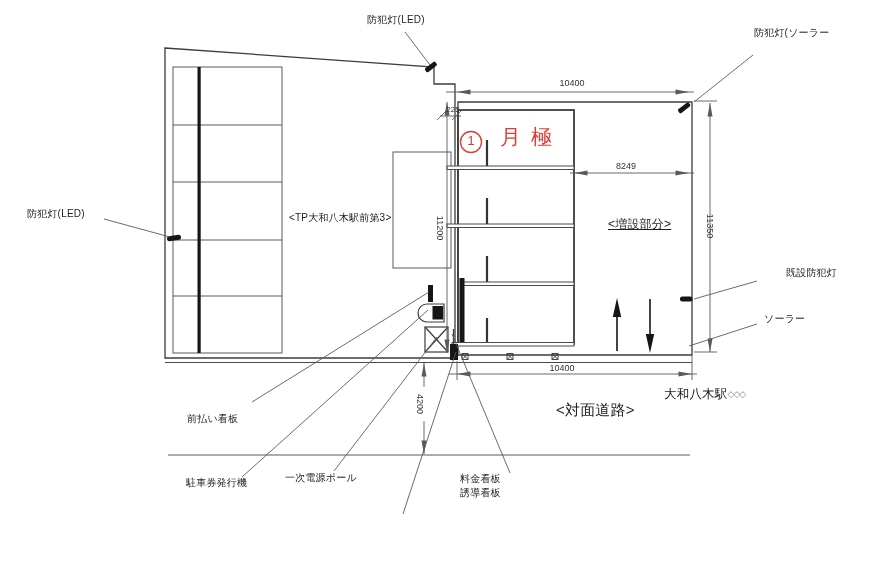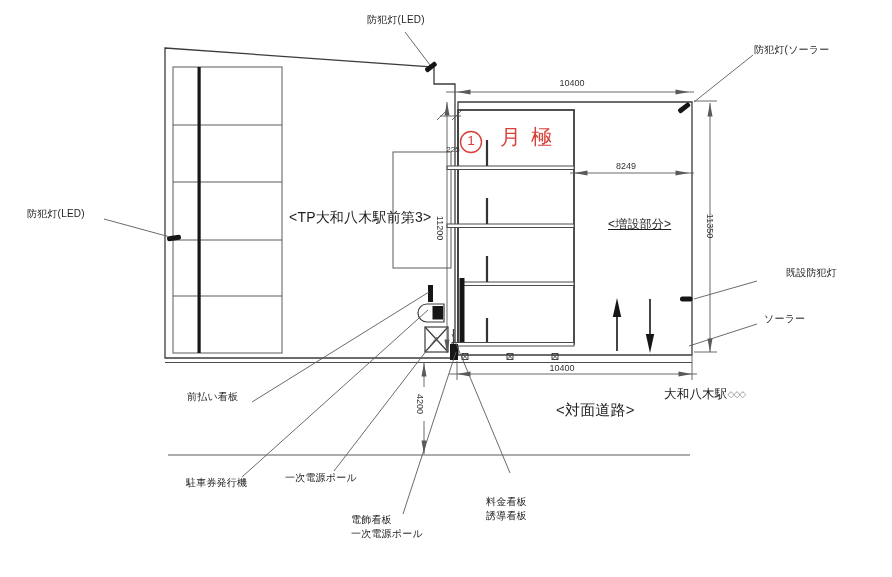--- a/index.html
+++ b/index.html
@@ -2,21 +2,21 @@
 <html><head>
 <meta charset="utf-8">
 <style>
   html,body{margin:0;padding:0;background:#ffffff;}
   #canvas{
     position:relative;width:892px;height:577px;background:#ffffff;overflow:hidden;
     font-family:"Liberation Sans","DejaVu Sans",sans-serif;color:#1d1d1d;
   }
   #drawing{position:absolute;left:0;top:0;}
   .lbl{position:absolute;white-space:nowrap;font-size:10px;line-height:13px;color:#1d1d1d;letter-spacing:0.2px;}
-  .lbl-sm{font-size:14px;}
+  .lbl-sm{font-size:10px;}
   .lbl-md{font-size:12px;text-decoration:underline;}
   .lbl-lg{font-size:15px;}
   .dim{position:absolute;white-space:nowrap;font-size:9px;color:#333;text-align:center;}
   .dim-rot{transform:rotate(90deg);transform-origin:center center;}
   .red{color:#d9403a;}
   .monthly{font-size:21px;letter-spacing:10px;line-height:22px;}
   .circ-num{position:absolute;font-size:13.5px;text-align:center;line-height:14px;}
   .two-line span{display:block;}
   .station-suffix{font-size:9px;color:#8a8a8a;letter-spacing:-1px;vertical-align:1px;}
 </style>
@@ -146,50 +146,46 @@
       <line x1="757" y1="324" x2="689" y2="346"></line>
       <line x1="252" y1="402" x2="429" y2="292"></line>
       <line x1="242" y1="477" x2="428" y2="310"></line>
       <line x1="334" y1="471" x2="437" y2="337"></line>
       <line x1="403" y1="514" x2="456" y2="352"></line>
       <line x1="510" y1="473" x2="452" y2="334"></line>
     </g>
   </svg>
 
   <span class="lbl" style="left:367px;top:13px;">防犯灯(LED)</span>
-  <span class="lbl" style="left:754px;top:43px;">防犯灯(ソーラー</span>
+  <span class="lbl" style="left:754px;top:26px;">防犯灯(ソーラー</span>
   <span class="lbl" style="left:27px;top:207px;">防犯灯(LED)</span>
   <span class="lbl" style="left:758px;top:266px;margin-left:28px;">既設防犯灯</span>
   <span class="lbl" style="left:764px;top:312px;">ソーラー</span>
 
   <span class="lbl lbl-sm" style="left:289px;top:211px;">&lt;TP大和八木駅前第3&gt;</span>
   <span class="lbl lbl-md" style="left:608px;top:218px;">&lt;増設部分&gt;</span>
 
   <span class="circ-num red" style="left:464px;top:134px;width:14px;">1</span>
   <span class="lbl monthly red" style="left:500px;top:126px;font-family:Liberation Serif, serif;">月極</span>
 
-  <span class="lbl" style="left:187px;top:390px;">前払い看板</span>
+  <span class="lbl" style="left:187px;top:412px;">前払い看板</span>
   <span class="lbl" style="left:186px;top:476px;">駐車券発行機</span>
   <span class="lbl" style="left:285px;top:471px;">一次電源ポール</span>
 
-  <div class="lbl two-line" style="left:351px;top:513px;line-height:13.5px;">
-    <span>電飾看板</span>
-    <span>一次電源ポール</span>
-  </div>
-  <div class="lbl two-line" style="left:486px;top:472px;line-height:13.5px;margin-top:23px;">
+  <div class="lbl two-line" style="left:460px;top:472px;line-height:13.5px;">
     <span>料金看板</span>
     <span>誘導看板</span>
   </div>
 
   <span class="lbl lbl-lg" style="left:556px;top:403px;">&lt;対面道路&gt;</span>
   <div class="lbl" style="left:664px;top:388px;font-size:12.5px;text-align:center;">
     <span>大和八木駅</span><span class="station-suffix">◇◇◇</span>
   </div>
 
   <span class="dim" style="left:552px;top:78px;width:40px;">10400</span>
   <span class="dim" style="left:608px;top:161px;width:36px;">8249</span>
   <span class="dim dim-rot" style="left:690px;top:221px;width:40px;">11350</span>
   <span class="dim dim-rot" style="left:420px;top:223px;width:40px;background:#fff;">11200</span>
   <span class="dim dim-rot" style="left:403px;top:399px;width:34px;background:#fff;">4200</span>
   <span class="dim" style="left:540px;top:363px;width:44px;">10400</span>
-  <span class="dim" style="left:443px;top:105px;width:20px;font-size:8px;margin-top:40px;">225</span>
+  <span class="dim" style="left:443px;top:105px;width:20px;font-size:8px;">225</span>
 
 </div>
 
 </body></html>

